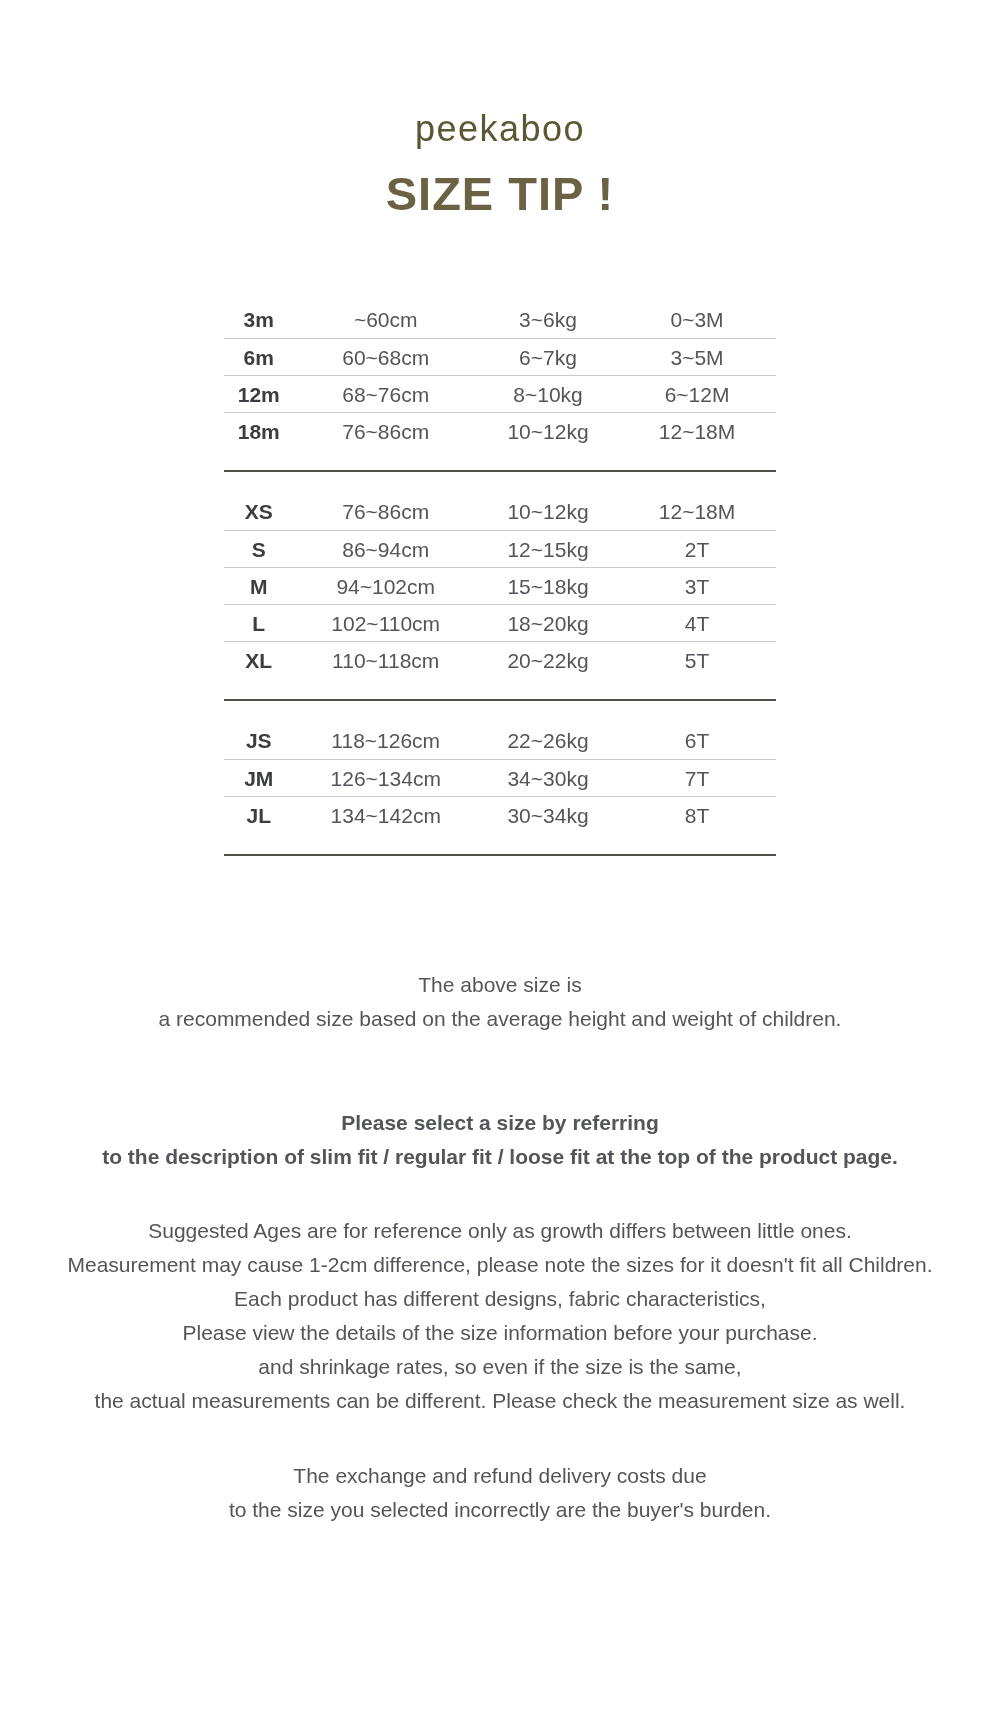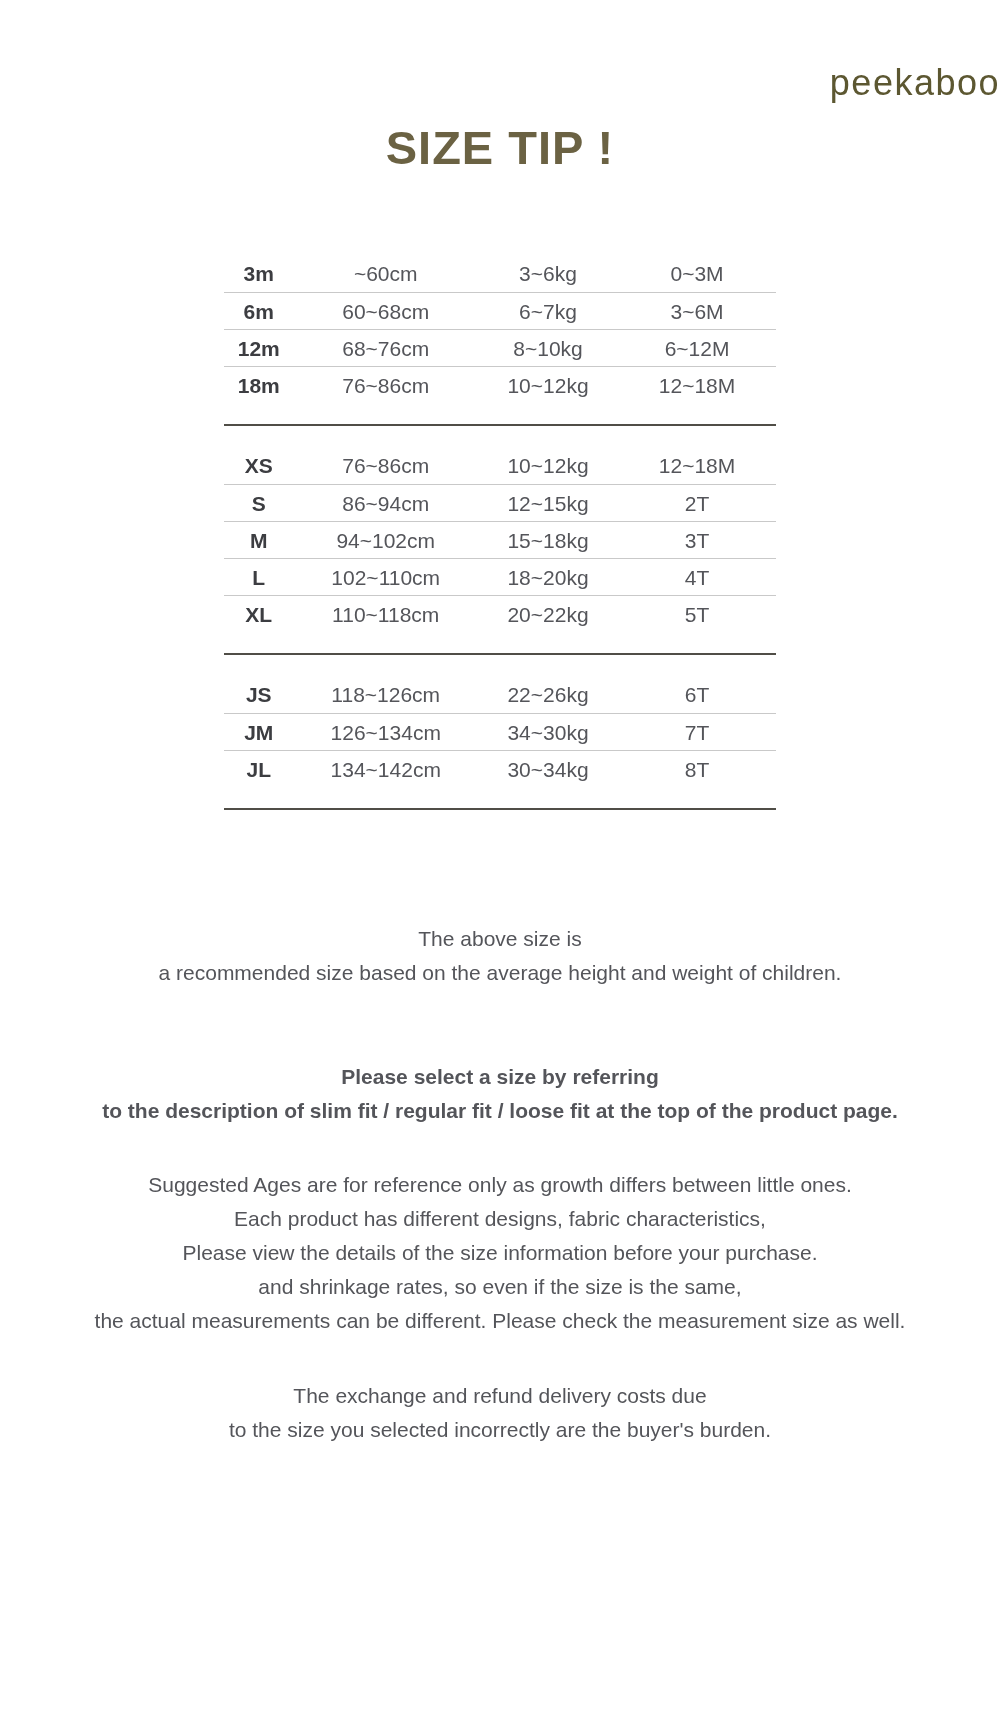--- a/index.html
+++ b/index.html
@@ -10,22 +10,22 @@
     -webkit-font-smoothing: antialiased;
   }
   .page {
     position: relative;
     width: 1000px;
     height: 1723px;
     background: var(--page_bg, #ffffff);
     overflow: hidden;
   }
   .logo {
-    padding-top: 63px;
-    text-align: right;
+    padding-top: 109px;
+    text-align: center;
     font-size: 36px;
     line-height: 40px;
     font-weight: 400;
     letter-spacing: 1.5px;
     color: var(--brand_olive, #5c5731);
   }
   .title {
     margin-top: 19px;
     text-align: center;
     font-size: 47px;
@@ -104,21 +104,21 @@
           <div class="trow">
             <div class="cell size">3m</div>
             <div class="cell val">~60cm</div>
             <div class="cell val">3~6kg</div>
             <div class="cell val">0~3M</div>
           </div>
           <div class="trow">
             <div class="cell size">6m</div>
             <div class="cell val">60~68cm</div>
             <div class="cell val">6~7kg</div>
-            <div class="cell val">3~6M</div>
+            <div class="cell val">3~5M</div>
           </div>
           <div class="trow">
             <div class="cell size">12m</div>
             <div class="cell val">68~76cm</div>
             <div class="cell val">8~10kg</div>
             <div class="cell val">6~12M</div>
           </div>
           <div class="trow">
             <div class="cell size">18m</div>
             <div class="cell val">76~86cm</div>
@@ -185,20 +185,21 @@
       <div class="note note-0">
         <div class="note-line">The above size is</div>
         <div class="note-line">a recommended size based on the average height and weight of children.</div>
       </div>
       <div class="note note-1">
         <div class="note-line">Please select a size by referring</div>
         <div class="note-line">to the description of slim fit / regular fit / loose fit at the top of the product page.</div>
       </div>
       <div class="note note-2">
         <div class="note-line">Suggested Ages are for reference only as growth differs between little ones.</div>
+        <div class="note-line">Measurement may cause 1-2cm difference, please note the sizes for it doesn't fit all Children.</div>
         <div class="note-line">Each product has different designs, fabric characteristics,</div>
         <div class="note-line">Please view the details of the size information before your purchase.</div>
         <div class="note-line">and shrinkage rates, so even if the size is the same,</div>
         <div class="note-line">the actual measurements can be different. Please check the measurement size as well.</div>
       </div>
       <div class="note note-3">
         <div class="note-line">The exchange and refund delivery costs due</div>
         <div class="note-line">to the size you selected incorrectly are the buyer's burden.</div>
       </div>
     </div>

